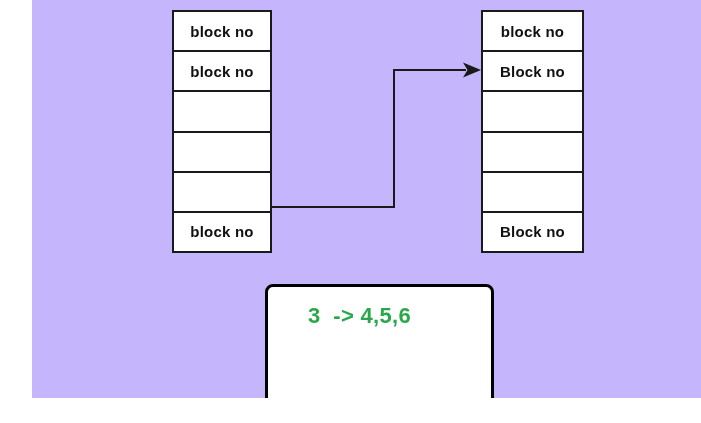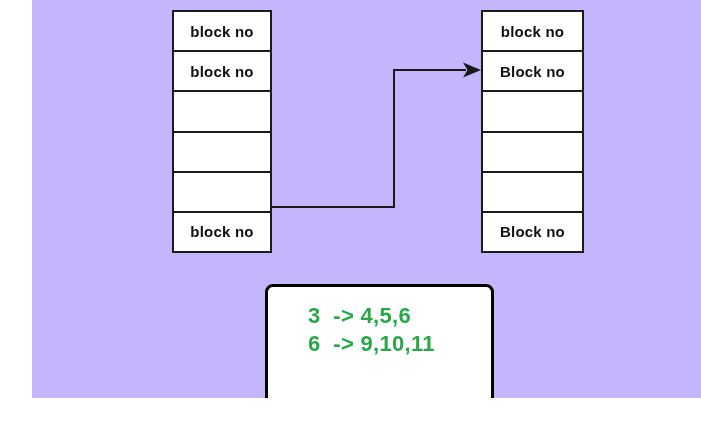--- a/index.html
+++ b/index.html
@@ -93,16 +93,15 @@
     <div class="cell">Block no</div>
   </div>
 
   <svg class="arrow-svg" viewBox="0 0 701 423" xmlns="http://www.w3.org/2000/svg">
     <polyline points="240,207 362,207 362,70 434,70" fill="none" stroke="#1a1a1a" stroke-width="2"></polyline>
     <polygon points="449,70 431,62.5 435.5,70 431,77.5" fill="#1a1a1a"></polygon>
   </svg>
 
   <div class="legend-box">
     <div class="legend-line">3  -&gt; 4,5,6</div>
-    <div class="legend-line">6  -&gt; 9,10,11</div>
   </div>
 
 </div>
 
 </body></html>

